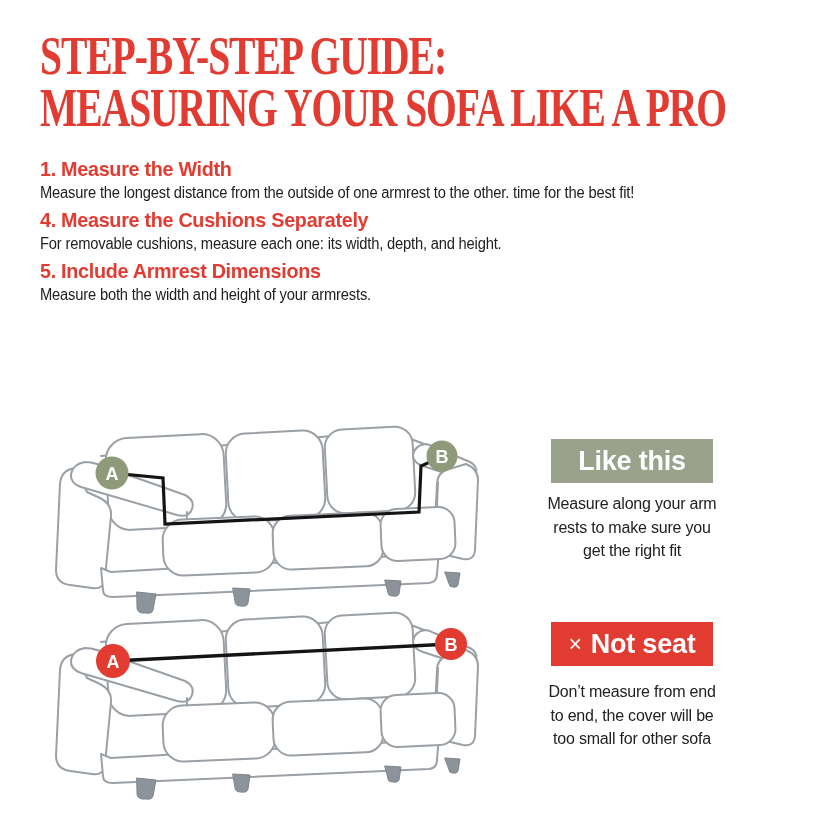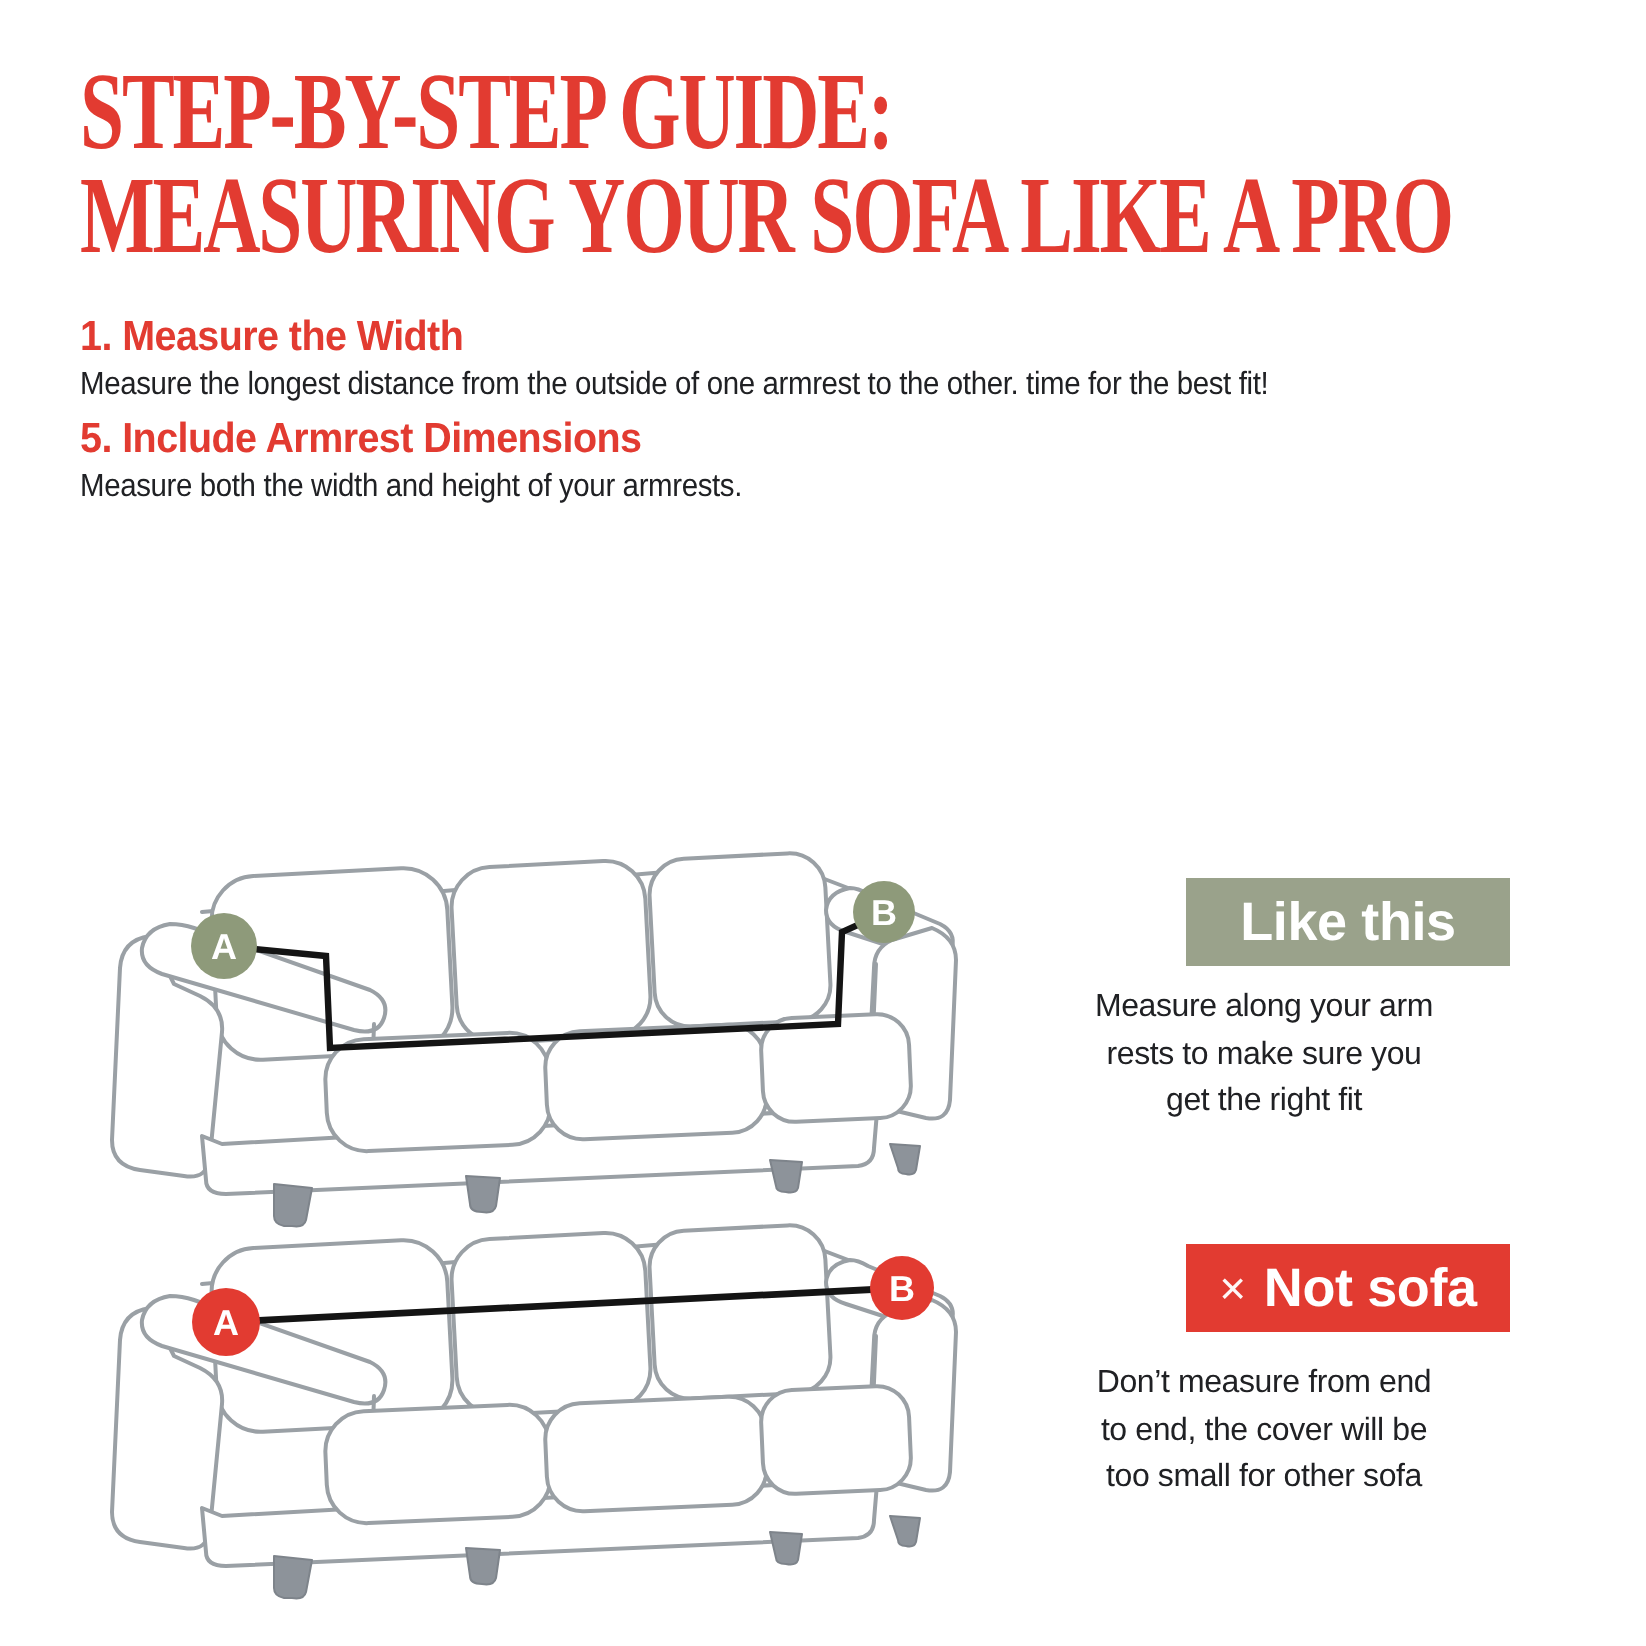--- a/index.html
+++ b/index.html
@@ -51,21 +51,20 @@
     left:551px;
     width:162px;
     height:44px;
     display:flex;
     align-items:center;
     justify-content:center;
     color:#ffffff;
     font-weight:700;
     font-size:27px;
     letter-spacing:-0.2px;
-    margin-left:42px;
   }
   #badge-good { top:439px; background:var(--badge-green, #9aa28b); }
   #badge-bad  { top:622px; background:var(--accent-red, #e23b31); }
   .badge .x-glyph {
     font-weight:400;
     font-size:23px;
     margin-right:9px;
     position:relative;
     top:0px;
     opacity:0.96;
@@ -131,20 +130,24 @@
   <div class="title-line">STEP-BY-STEP GUIDE:</div>
   <div class="title-line">MEASURING YOUR SOFA LIKE A PRO</div>
 </div>
 
 <div class="steps">
   <div class="step">
     <div class="step-heading">1. Measure the Width</div>
     <div class="step-body">Measure the longest distance from the outside of one armrest to the other. time for the best fit!</div>
   </div>
   <div class="step">
+    <div class="step-heading">4. Measure the Cushions Separately</div>
+    <div class="step-body">For removable cushions, measure each one: its width, depth, and height.</div>
+  </div>
+  <div class="step">
     <div class="step-heading">5. Include Armrest Dimensions</div>
     <div class="step-body">Measure both the width and height of your armrests.</div>
   </div>
 </div>
 
 <svg id="figure-good" class="figure" viewBox="0 0 520 200">
   <use href="#sofa-shape"></use>
   <polyline points="77,51 128,56 130,102 384,90 386,44 406,35" fill="none" stroke="var(--measure-black, #141414)" stroke-width="3.2"></polyline>
   <circle cx="77" cy="51" r="16.5" fill="var(--marker-green, #8e9a7a)"></circle>
   <circle cx="407" cy="34" r="15.5" fill="var(--marker-green, #8e9a7a)"></circle>
@@ -163,17 +166,17 @@
 
 <div id="badge-good" class="badge">
   <span>Like this</span>
 </div>
 <div id="callout-good" class="callout-text">Measure along your arm
 rests to make sure you
 get the right fit</div>
 
 <div id="badge-bad" class="badge">
   <span class="x-glyph">×</span>
-  <span>Not sofa</span>
+  <span>Not seat</span>
 </div>
 <div id="callout-bad" class="callout-text">Don’t measure from end
 to end, the cover will be
 too small for other sofa</div>
 
 </body></html>

